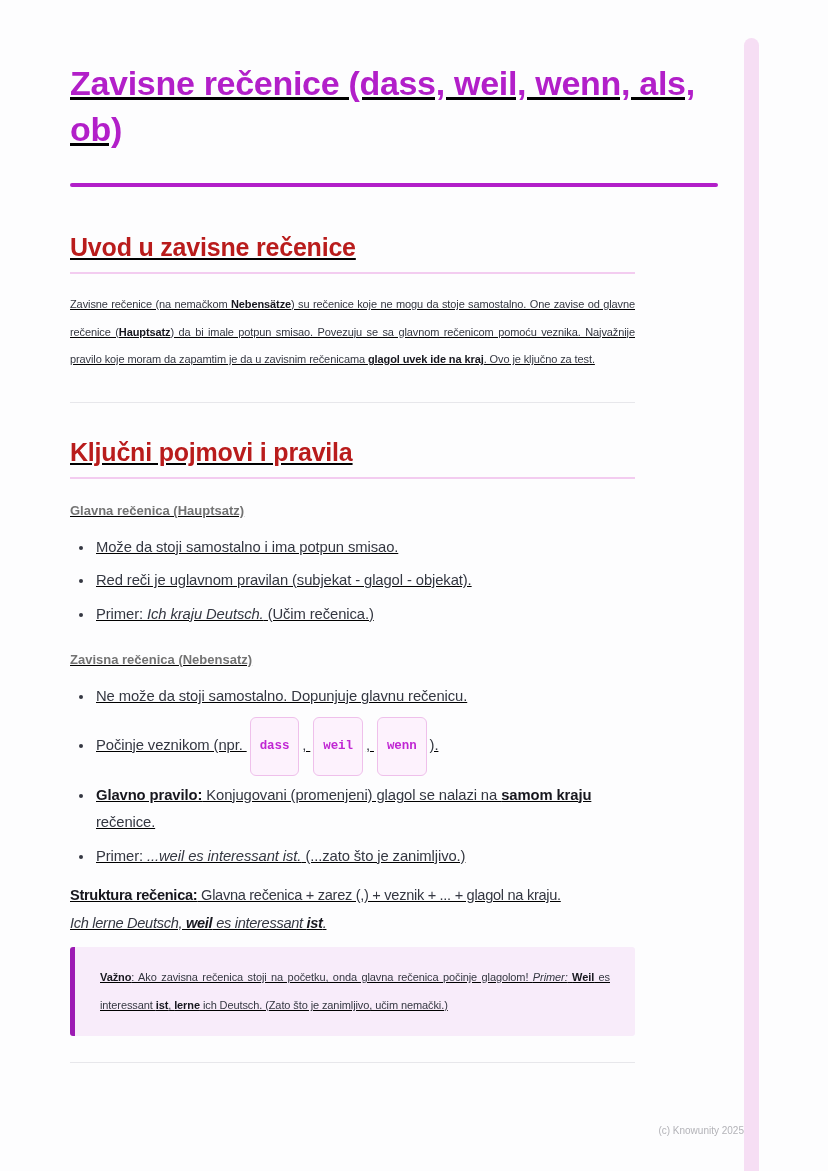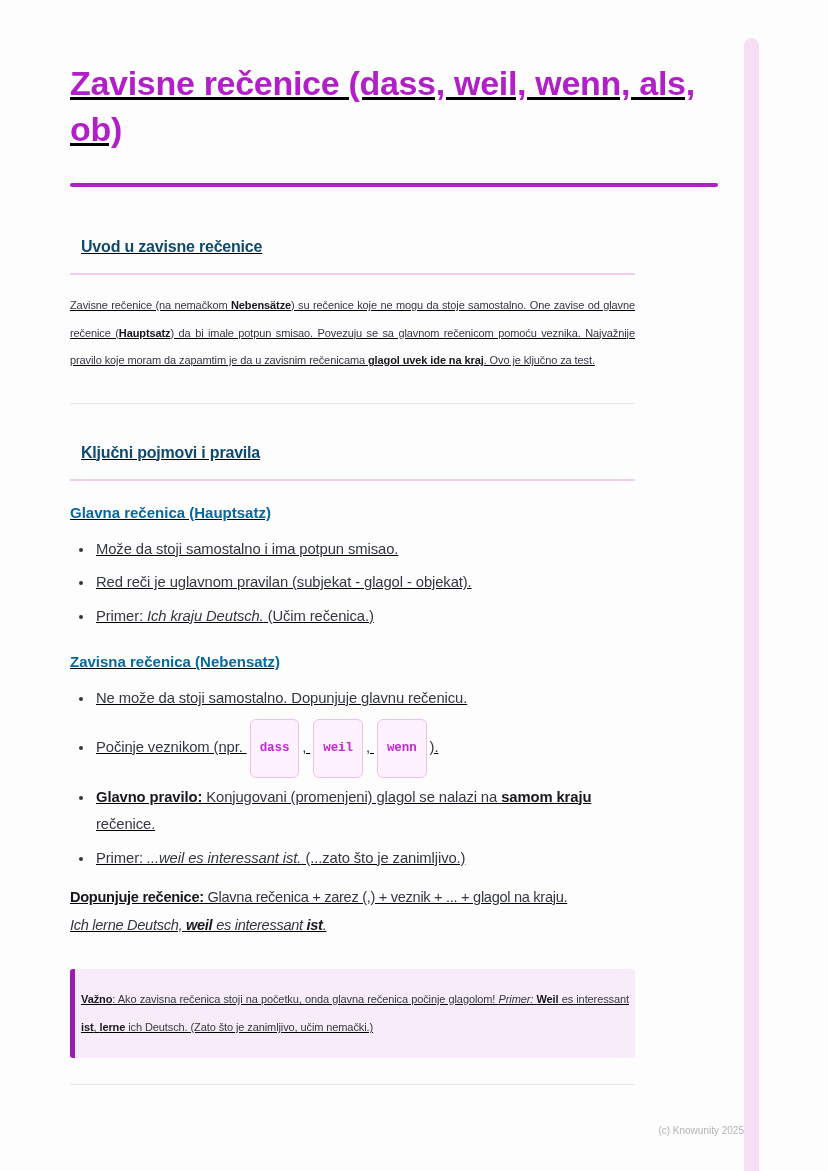--- a/index.html
+++ b/index.html
@@ -11,45 +11,45 @@
   .page{position:absolute;inset:0;background:#fdfdfe;}
   .content{position:absolute;left:70px;top:0;width:565px;text-decoration:underline;}
 
   .doc-title{
     margin:60px 0 0;width:652px;
     font-size:34px;line-height:46px;font-weight:700;
     color:#b21fc9;letter-spacing:-0.3px;
   }
   .title-rule{margin-top:31px;width:648px;height:4px;border-radius:2px;background:#b21fc9;}
 
-  .h2{margin:11px;font-size:16px;line-height:30px;font-weight:700;color:#0c4a6e;letter-spacing:-0.2px;}
+  .h2{margin:0;font-size:25px;line-height:30px;font-weight:700;color:#b91c1c;letter-spacing:-0.2px;}
   .h2-intro{margin-top:45px;}
   .h2-rules{margin-top:34px;}
   .h-underline{margin-top:10px;height:2px;background:#f3ccf0;}
 
   .par{margin:0;font-size:11px;line-height:27.5px;color:#343741;letter-spacing:-0.1px;}
   .justify{text-align:justify;}
   .intro-par{margin-top:17px;}
 
   .divider{margin-top:28px;height:1px;background:#e7e7eb;}
   .bottom-divider{margin-top:26px;height:1px;background:#e7e7eb;}
 
-  .h3{margin:22px 0 0;font-size:15px;line-height:20px;font-weight:700;color:#0369a1;}
+  .h3{margin:22px 0 0;font-size:13px;line-height:20px;font-weight:700;color:#737373;}
   .blist{margin:13px 0 0;padding:0 0 0 24px;list-style:disc;}
   .blist li{
     margin:0 0 6px;padding-left:2px;
     font-size:14.8px;line-height:27.5px;color:#343741;letter-spacing:-0.1px;
   }
 
   .structure-par{margin-top:12px;font-size:14.6px;letter-spacing:-0.3px;}
 
   .callout{
-    margin-top:30px;background:#f8ecfa;
+    margin-top:10px;background:#f8ecfa;
     border-left:5px solid #9c1ab3;border-radius:3px;
-    padding:16px 6px 17px;
+    padding:16px 25px 17px;
   }
   .callout .par{line-height:28px;}
 
   .b{font-weight:700;color:#17171e;}
   .i{font-style:italic;}
   .chip{
     display:inline-block;vertical-align:1px;
     font-family:"Liberation Mono","DejaVu Sans Mono",monospace;
     font-size:12.5px;font-weight:700;line-height:17px;
     color:#c026d3;background:#fdf2fd;
@@ -93,21 +93,21 @@
       </ul>
 
       <h3 class="h3">Zavisna rečenica (Nebensatz)</h3>
       <ul class="blist">
         <li><span>Ne može da stoji samostalno. Dopunjuje glavnu rečenicu.</span></li>
         <li><span>Počinje veznikom (npr. </span><span class="chip">dass</span><span>, </span><span class="chip">weil</span><span>, </span><span class="chip">wenn</span><span>).</span></li>
         <li><span class="b">Glavno pravilo:</span><span> Konjugovani (promenjeni) glagol se nalazi na </span><span class="b">samom kraju</span><span> rečenice.</span></li>
         <li><span>Primer: </span><span class="i">...weil es interessant ist.</span><span> (...zato što je zanimljivo.)</span></li>
       </ul>
 
-      <p class="par structure-par"><span class="b">Dopunjuje rečenice:</span><span> Glavna rečenica + zarez (,) + veznik + ... + glagol na kraju.</span><br><span class="i">Ich lerne Deutsch, </span><span class="b i">weil</span><span class="i"> es interessant </span><span class="b i">ist</span><span class="i">.</span></p>
+      <p class="par structure-par"><span class="b">Struktura rečenica:</span><span> Glavna rečenica + zarez (,) + veznik + ... + glagol na kraju.</span><br><span class="i">Ich lerne Deutsch, </span><span class="b i">weil</span><span class="i"> es interessant </span><span class="b i">ist</span><span class="i">.</span></p>
 
       <div class="callout">
         <p class="par justify"><span class="b">Važno</span><span>: Ako zavisna rečenica stoji na početku, onda glavna rečenica počinje glagolom! </span><span class="i">Primer:</span><span> </span><span class="b">Weil</span><span> es interessant </span><span class="b">ist</span><span>, </span><span class="b">lerne</span><span> ich Deutsch. (Zato što je zanimljivo, učim nemački.)</span></p>
       </div>
 
       <div class="bottom-divider"></div>
     </section>
 
   </div>
 

